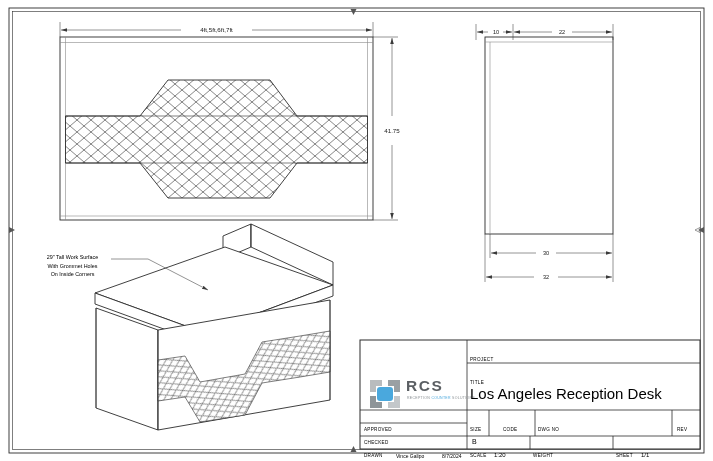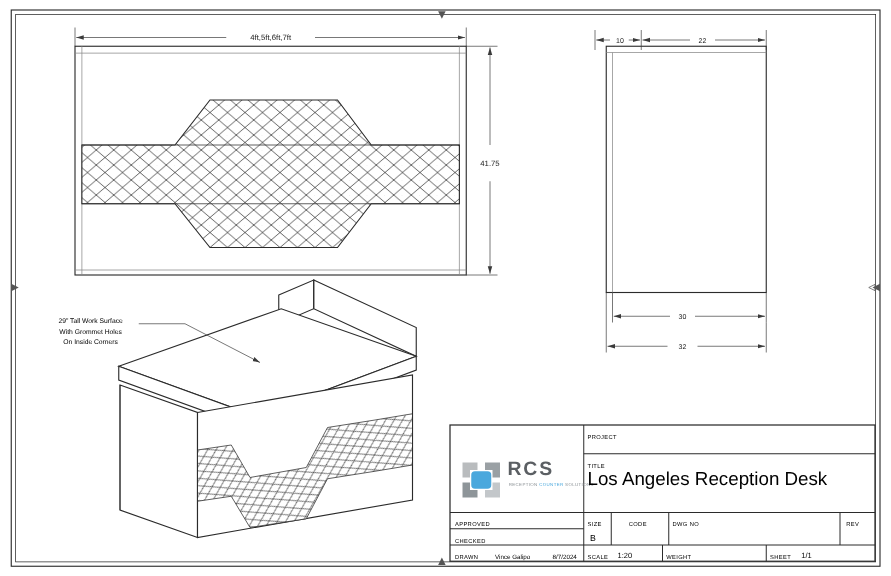--- a/index.html
+++ b/index.html
@@ -208,21 +208,21 @@
 
       <line x1="467" y1="410" x2="467" y2="449" stroke-width=".8"></line>
       <line x1="489" y1="410" x2="489" y2="436" stroke-width=".8"></line>
       <line x1="535" y1="410" x2="535" y2="436" stroke-width=".8"></line>
       <line x1="672" y1="410" x2="672" y2="436" stroke-width=".8"></line>
       <line x1="530" y1="436" x2="530" y2="449" stroke-width=".8"></line>
       <line x1="613" y1="436" x2="613" y2="449" stroke-width=".8"></line>
     </g>
   </svg>
 
-  <div style="position:absolute; left:0; top:4px; width:713px; height:360px;">
+  <div style="position:absolute; left:0; top:14px; width:713px; height:360px;">
 
     <div style="position:absolute; left:366px; top:362px; width:100px; height:34px;">
       <svg width="100" height="34" viewBox="0 0 100 34">
         <g>
           <path d="M4,4 L16,4 L16,10 L10,10 L10,16 L4,16 Z" fill="#b9bcbe"></path>
           <path d="M22,4 L34,4 L34,16 L28,16 L28,10 L22,10 Z" fill="#9aa0a4"></path>
           <path d="M4,20 L10,20 L10,26 L16,26 L16,32 L4,32 Z" fill="#8e9599"></path>
           <path d="M28,20 L34,20 L34,32 L22,32 L22,26 L28,26 Z" fill="#c3c7ca"></path>
           <rect x="11" y="11" width="16" height="14" rx="3" fill="#4aa8dd"></rect>
         </g>

